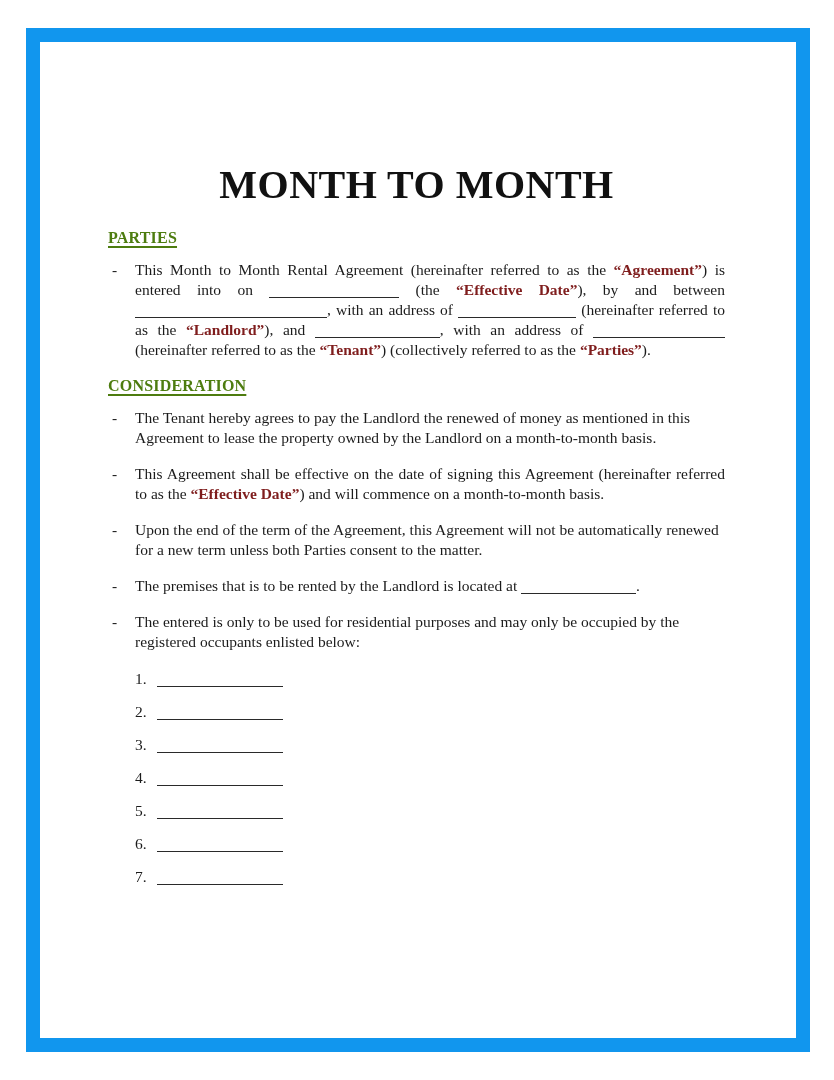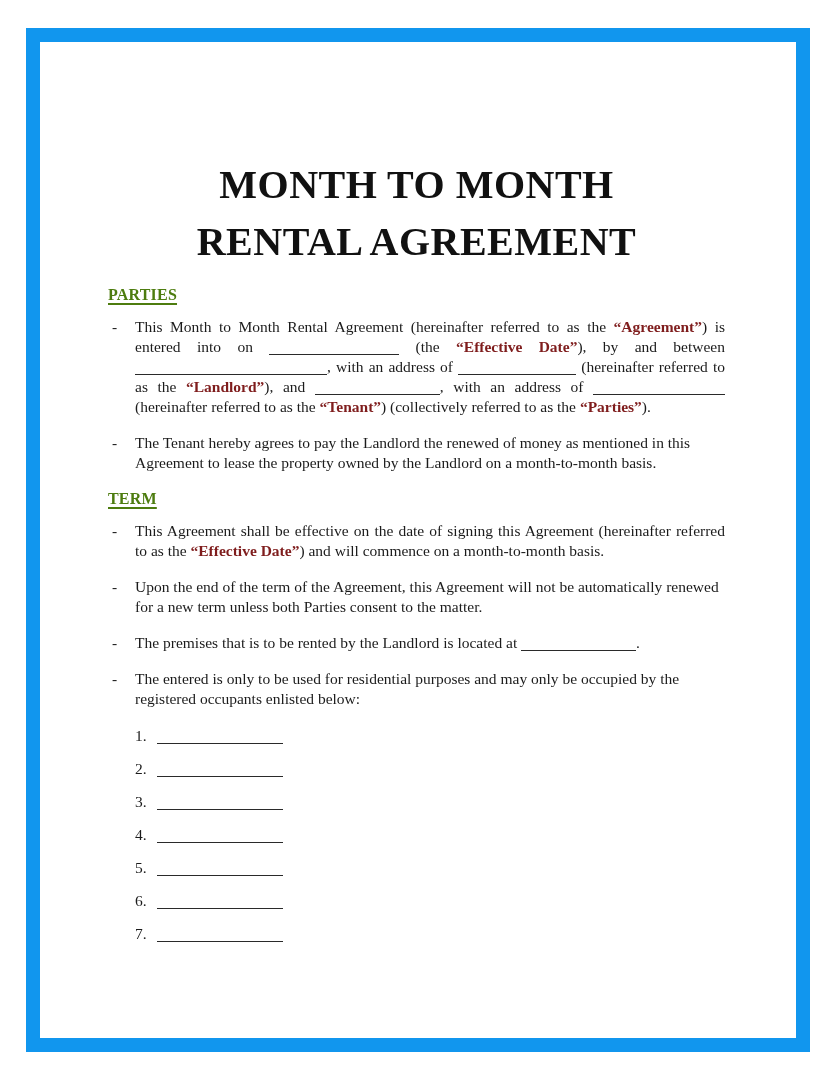--- a/index.html
+++ b/index.html
@@ -48,38 +48,37 @@
   .num-row .blank { margin-left:2px; }
 </style>
 </head>
 <body>
 
 <div class="page-border"></div>
 
 <div class="content">
   <div class="doc-title">
     <div>MONTH TO MONTH</div>
-    <div>RENTAL AGREEMENT</div>
   </div>
   <div class="sections">
       <section class="section">
         <h2 class="heading">PARTIES</h2>
         <div class="bullet justify">
           <span class="dash">-</span>
           <span class="runs-wrap"><span>This Month to Month Rental Agreement (hereinafter referred to as the </span><b class="term ">“Agreement”</b><span>) is entered into on </span><span class="blank" style="width: 130px;"></span><span> (the </span><b class="term ">“Effective Date”</b><span>), by and between </span><span class="blank" style="width: 192px;"></span><span>, with an address of </span><span class="blank" style="width: 118px;"></span><span> (hereinafter referred to as the </span><b class="term ">“Landlord”</b><span>), and </span><span class="blank" style="width: 125px;"></span><span>, with an address of </span><span class="blank" style="width: 132px;"></span><span> (hereinafter referred to as the </span><b class="term ">“Tenant”</b><span>) (collectively referred to as the </span><b class="term ">“Parties”</b><span>).</span></span>
         </div>
       </section>
       <section class="section">
+        <h2 class="heading">CONSIDERATION</h2>
         <div class="bullet">
           <span class="dash">-</span>
           <span class="runs-wrap"><span>The Tenant hereby agrees to pay the Landlord the renewed of money as mentioned in this Agreement to lease the property owned by the Landlord on a month-to-month basis.</span></span>
         </div>
       </section>
       <section class="section">
-        <h2 class="heading">TERM</h2>
         <div class="bullet justify">
           <span class="dash">-</span>
           <span class="runs-wrap"><span>This Agreement shall be effective on the date of signing this Agreement (hereinafter referred to as the </span><b class="term ">“Effective Date”</b><span>) and will commence on a month-to-month basis.</span></span>
         </div>
         <div class="bullet">
           <span class="dash">-</span>
           <span class="runs-wrap"><span>Upon the end of the term of the Agreement, this Agreement will not be automatically renewed for a new term unless both Parties consent to the matter.</span></span>
         </div>
       </section>
       <section class="section">

